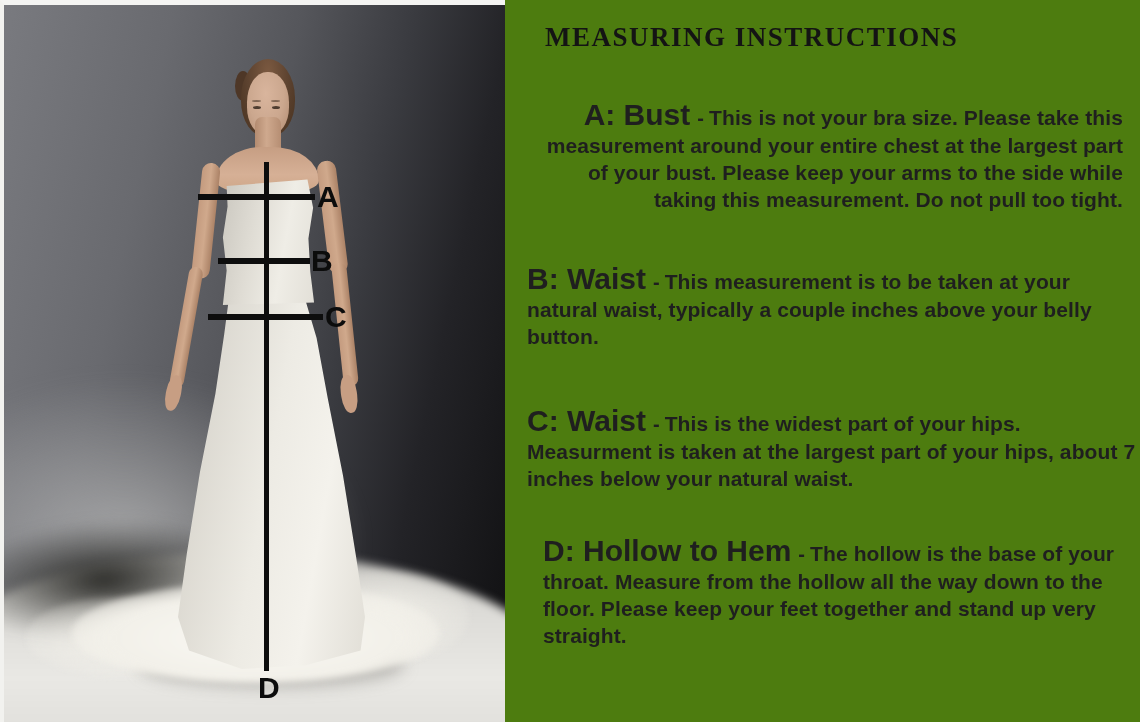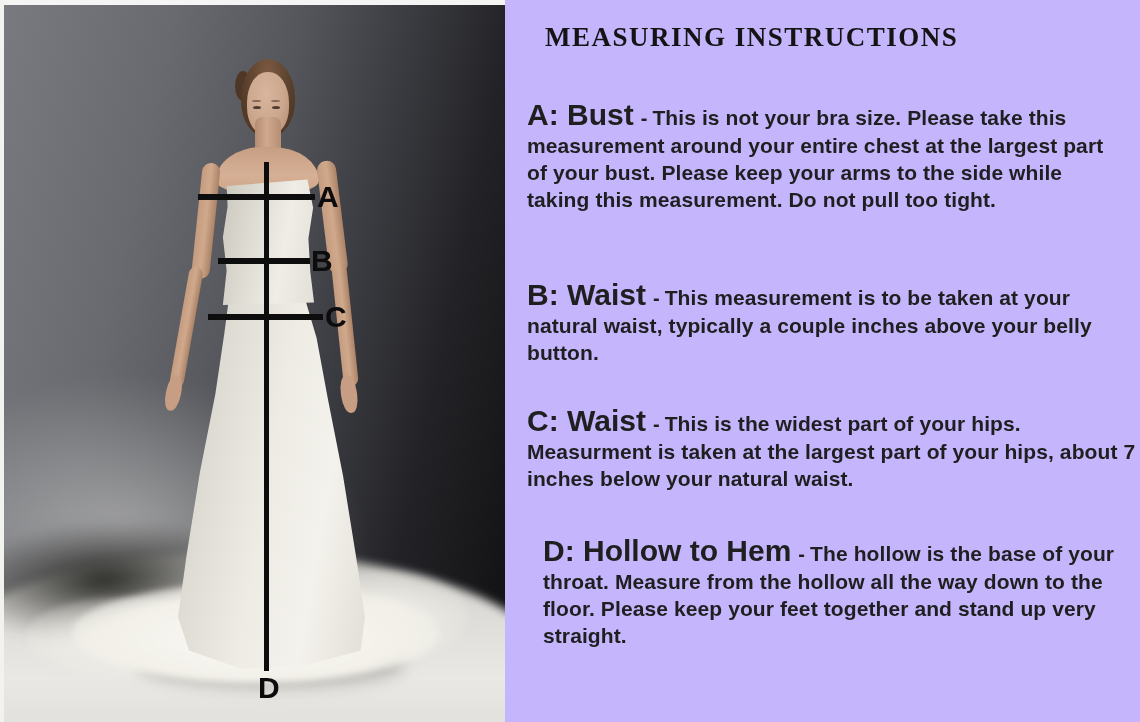--- a/index.html
+++ b/index.html
@@ -64,30 +64,30 @@
         background:linear-gradient(100deg,#c9c6be 0%,#dfdcd4 35%,#efede6 65%,#e2dfd7 100%);}
   .skirt{position:absolute;left:152px;top:292px;width:220px;height:372px;
         clip-path:polygon(33% 1%,68% 1%,73% 11%,78% 27%,85% 48%,91% 70%,95% 86%,93% 95%,68% 99%,39% 100%,15% 95%,10% 86%,14% 69%,20% 47%,27% 26%,31% 10%);
         background:linear-gradient(100deg,#c7c4bc 0%,#dad7cf 22%,#edebe4 50%,#f4f2ec 72%,#dedbd3 100%);}
 
   
   .mline{position:absolute;background:#0d0d0d;}
   .mlabel{position:absolute;font-weight:bold;font-size:30px;color:#0c0c0c;line-height:1;}
 
   
-  .copy{position:absolute;left:505px;top:0;width:635px;height:722px;background:#c4b5fd;}
+  .copy{position:absolute;left:505px;top:0;width:635px;height:722px;background:#4d7c0f;}
   .title{position:absolute;left:40px;top:22px;
          font-family:"Liberation Serif",serif;font-weight:bold;font-size:27px;
          letter-spacing:1.5px;color:#141414;white-space:nowrap;}
   .section{position:absolute;left:22px;color:#1f1f1f;font-weight:bold;
            font-size:21px;line-height:27px;letter-spacing:.1px;}
   .sec-heading{font-size:30px;letter-spacing:0;}
   .sec-dash{font-size:20px;padding:0 5px 0 7px;}
-  .sec-bust{top:80px;width:596px;}
-  .sec-waist{top:260px;width:606px;}
+  .sec-bust{top:80px;width:596px;text-align:right;}
+  .sec-waist{top:244px;width:606px;}
   .sec-hips{top:386px;width:618px;}
   .sec-hollow{top:516px;width:606px;margin-left:16px;}
 </style>
 </head>
 <body>
 
 <div class="photo">
   <div class="scene">
     <div class="wall"></div>
     <div class="wall-glow"></div>

